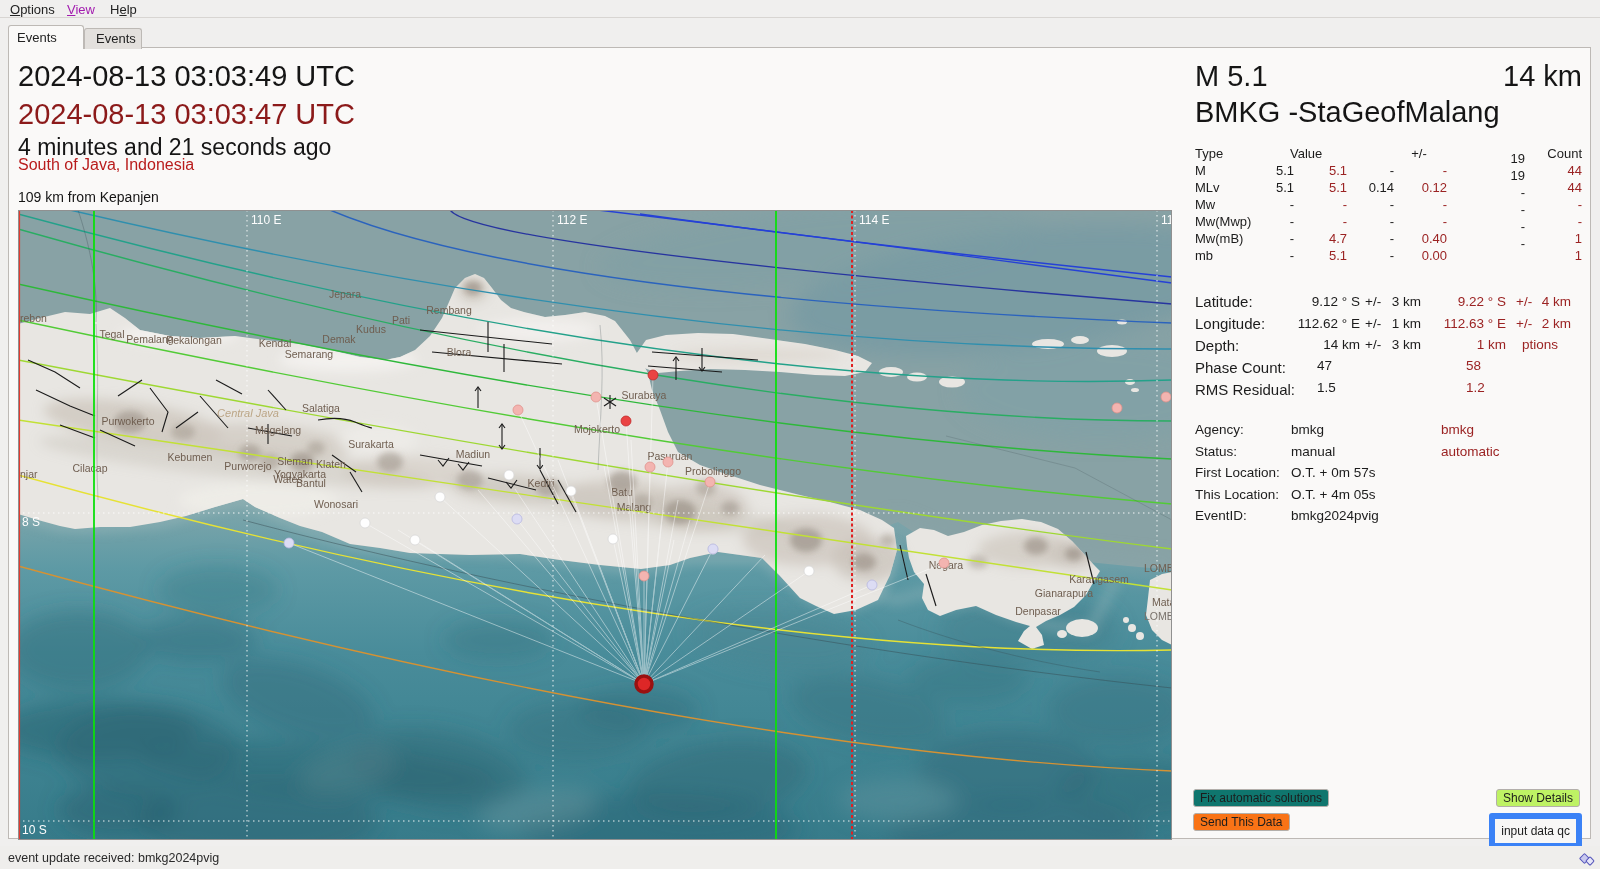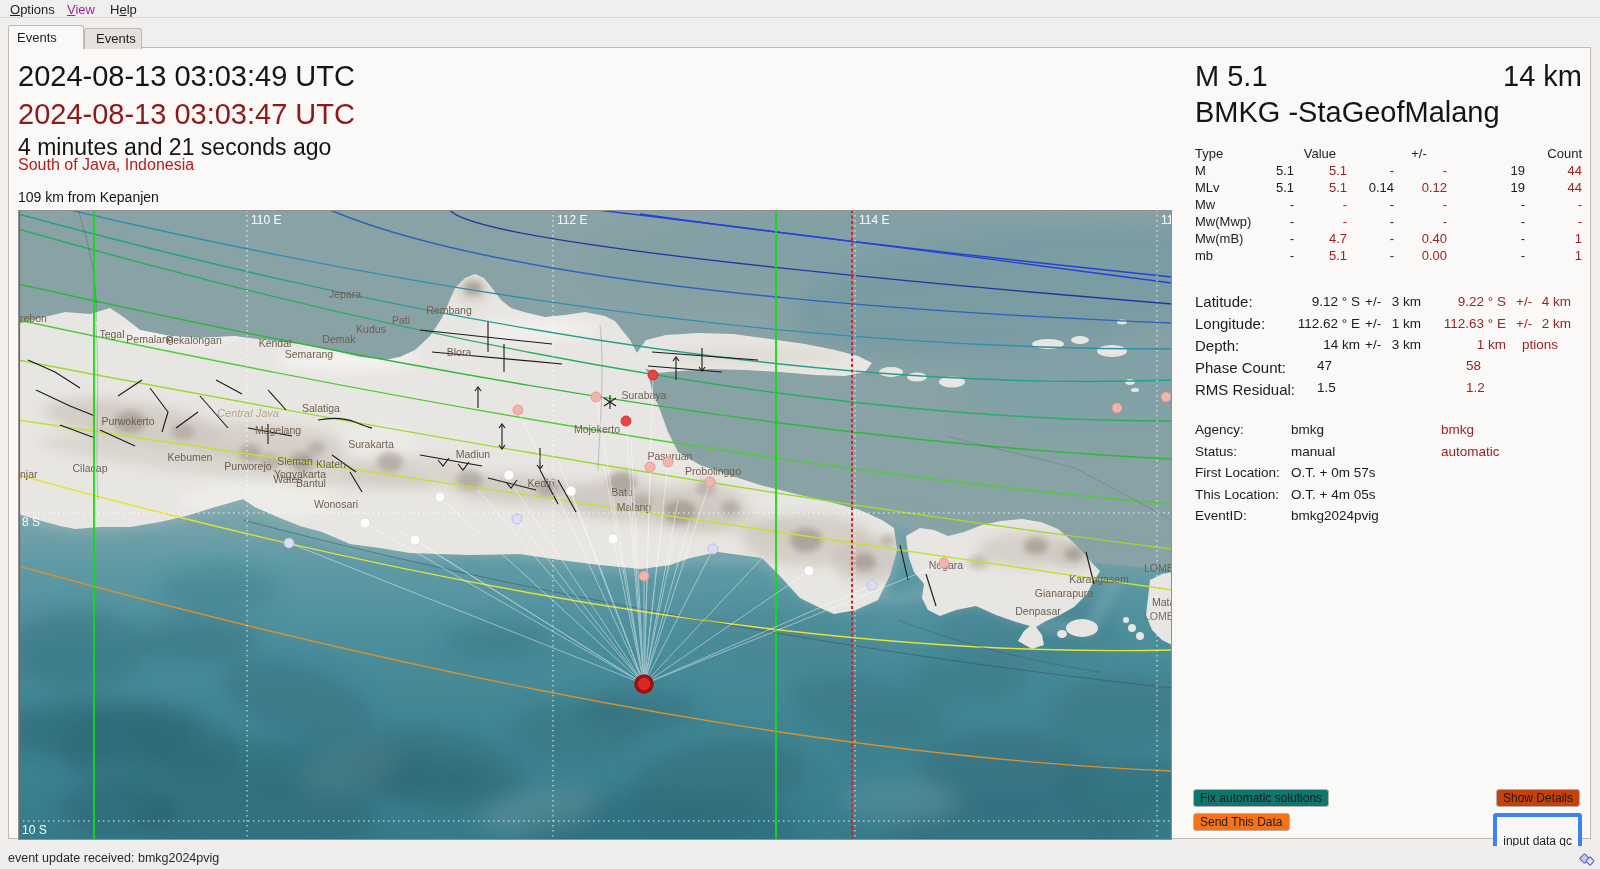--- a/index.html
+++ b/index.html
@@ -33,45 +33,45 @@
 
 <div class="abs b" style="left:1195px;top:60px;font-size:29px;color:#151515">M 5.1</div>
 <div class="abs b ra" style="left:1400px;top:60px;width:182px;font-size:29px;color:#151515">14 km</div>
 <div class="abs b" style="left:1195px;top:96px;font-size:29px;color:#151515">BMKG -StaGeofMalang</div>
 
 <div class="abs t13" style="left:1195px;top:145px">Type<br><span class="b">M</span><br>MLv<br>Mw<br>Mw(Mwp)<br>Mw(mB)<br>mb</div>
 <div class="abs t13 ra" style="left:1214px;top:162px;width:80px"><span class="b">5.1</span><br>5.1<br>-<br>-<br>-<br>-</div>
 <div class="abs t13 ra red" style="left:1267px;top:162px;width:80px">5.1<br>5.1<br>-<br>-<br>4.7<br>5.1</div>
 <div class="abs t13 ra" style="left:1314px;top:162px;width:80px"><span class="b">-</span><br>0.14<br>-<br>-<br>-<br>-</div>
 <div class="abs t13 ra red" style="left:1367px;top:162px;width:80px">-<br>0.12<br>-<br>-<br>0.40<br>0.00</div>
-<div class="abs t13 ra" style="left:1445px;top:162px;width:80px"><span class="b">19</span><br>19<br>-<br>-<br>-<br>-</div>
+<div class="abs t13 ra" style="left:1445px;top:150px;width:80px"><span class="b">19</span><br>19<br>-<br>-<br>-<br>-</div>
 <div class="abs t13 ra red" style="left:1502px;top:162px;width:80px">44<br>44<br>-<br>-<br>1<br>1</div>
-<div class="abs t13" style="left:1290px;top:145px;width:46px;text-align:right">Value</div>
+<div class="abs t13" style="left:1290px;top:145px;width:46px;text-align:left">Value</div>
 <div class="abs t13" style="left:1396px;top:145px;width:46px;text-align:center">+/-</div>
 <div class="abs t13 ra" style="left:1502px;top:145px;width:80px">Count</div>
 
 <div class="abs" style="left:1195px;top:291px;font-size:15px;line-height:22px;color:#1c1c1c">Latitude:<br>Longitude:<br>Depth:<br>Phase Count:<br>RMS Residual:</div>
 <div class="abs ra b" style="left:1260px;top:291px;width:100px;font-size:13.5px;line-height:21.5px;color:#1c1c1c">9.12 ° S<br>112.62 ° E<br>14 km</div>
 <div class="abs" style="left:1365px;top:291px;width:25px;font-size:13.5px;line-height:21.5px;color:#1c1c1c">+/-<br>+/-<br>+/-</div>
 <div class="abs ra" style="left:1381px;top:291px;width:40px;font-size:13.5px;line-height:21.5px;color:#1c1c1c">3 km<br>1 km<br>3 km</div>
 <div class="abs ra b red" style="left:1406px;top:291px;width:100px;font-size:13.5px;line-height:21.5px">9.22 ° S<br>112.63 ° E<br>1 km</div>
 <div class="abs red" style="left:1516px;top:291px;width:25px;font-size:13.5px;line-height:21.5px">+/-<br>+/-</div>
 <div class="abs ra red" style="left:1531px;top:291px;width:40px;font-size:13.5px;line-height:21.5px">4 km<br>2 km</div>
 <div class="abs red" style="left:1522px;top:334px;font-size:13.5px;line-height:21.5px">ptions</div>
 <div class="abs" style="left:1317px;top:355px;font-size:13.5px;line-height:21.5px;color:#1c1c1c">47<br>1.5</div>
 <div class="abs red" style="left:1466px;top:355px;font-size:13.5px;line-height:21.5px">58<br>1.2</div>
 
 <div class="abs" style="left:1195px;top:419px;font-size:13.5px;line-height:21.5px;color:#1c1c1c">Agency:<br>Status:<br>First Location:<br>This Location:<br>EventID:</div>
 <div class="abs" style="left:1291px;top:419px;font-size:13.5px;line-height:21.5px;color:#1c1c1c">bmkg<br>manual<br>O.T. + 0m 57s<br>O.T. + 4m 05s<br>bmkg2024pvig</div>
 <div class="abs red" style="left:1441px;top:419px;font-size:13.5px;line-height:21.5px">bmkg<br>automatic</div>
 
 <div class="abs b" style="left:1193px;top:789px;height:16px;padding:0 6px;line-height:16px;font-size:12px;color:#1c1c1c;background:#0f766e;border:1px solid #b3afab;border-radius:3px">Fix automatic solutions</div>
 <div class="abs b" style="left:1193px;top:813px;height:16px;padding:0 6px;line-height:16px;font-size:12px;color:#1c1c1c;background:#f97316;border:1px solid #b3afab;border-radius:3px">Send This Data</div>
-<div class="abs b" style="right:20px;top:789px;height:16px;padding:0 6px;line-height:16px;font-size:12px;color:#1c1c1c;background:#c2410c;border:1px solid #b3afab;border-radius:3px">Show Details</div>
-<div class="abs b" style="right:18px;top:813px;height:16px;padding:16px 6px;line-height:16px;font-size:12px;color:#1c1c1c;background:#f8f7f6;border:4px solid #3b82f6;border-radius:3px">input data qc</div>
+<div class="abs b" style="right:20px;top:789px;height:16px;padding:0 6px;line-height:16px;font-size:12px;color:#1c1c1c;background:#bef264;border:1px solid #b3afab;border-radius:3px">Show Details</div>
+<div class="abs b" style="right:18px;top:813px;height:16px;padding:4px 6px;line-height:16px;font-size:12px;color:#1c1c1c;background:#f8f7f6;border:6px solid #3b82f6;border-radius:3px">input data qc</div>
 
 <div class="abs" style="left:18px;top:210px;width:1154px;height:630px" id="mapbox">
 <svg width="1154" height="630" viewBox="0 0 1154 630" style="display:block">
 <defs>
 <filter id="b3" x="-50%" y="-50%" width="200%" height="200%">
           <feGaussianBlur stdDeviation="3"></feGaussianBlur>
         </filter>
 <filter id="b6" x="-50%" y="-50%" width="200%" height="200%">
           <feGaussianBlur stdDeviation="6"></feGaussianBlur>
         </filter>

